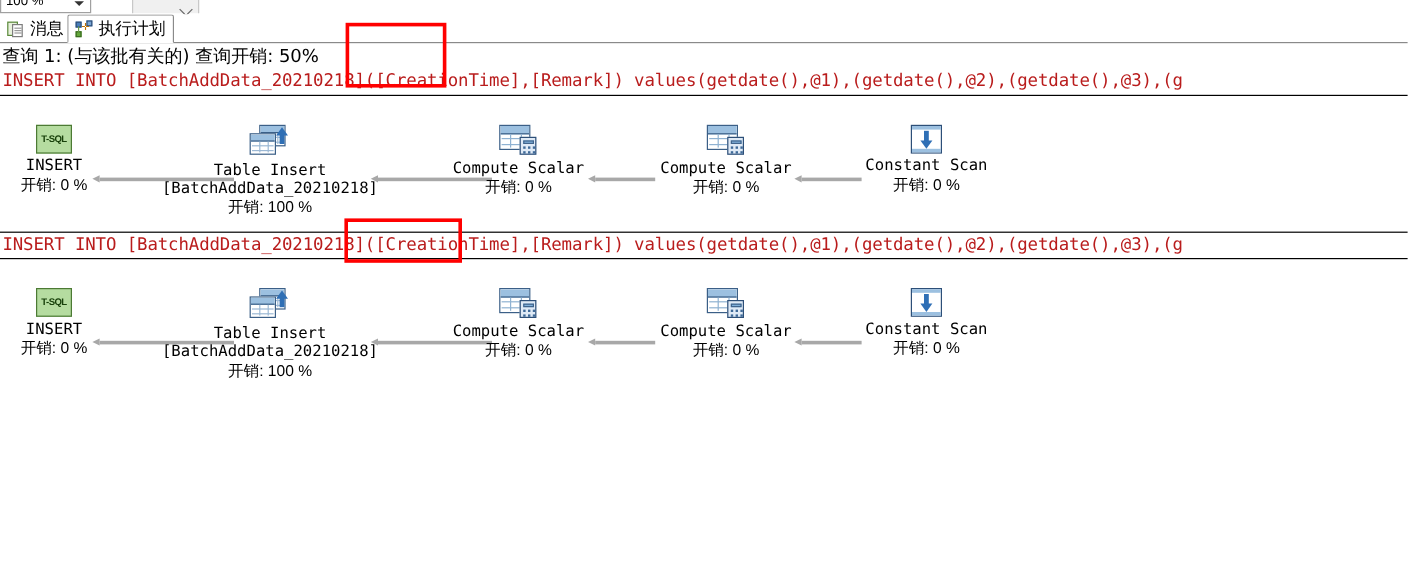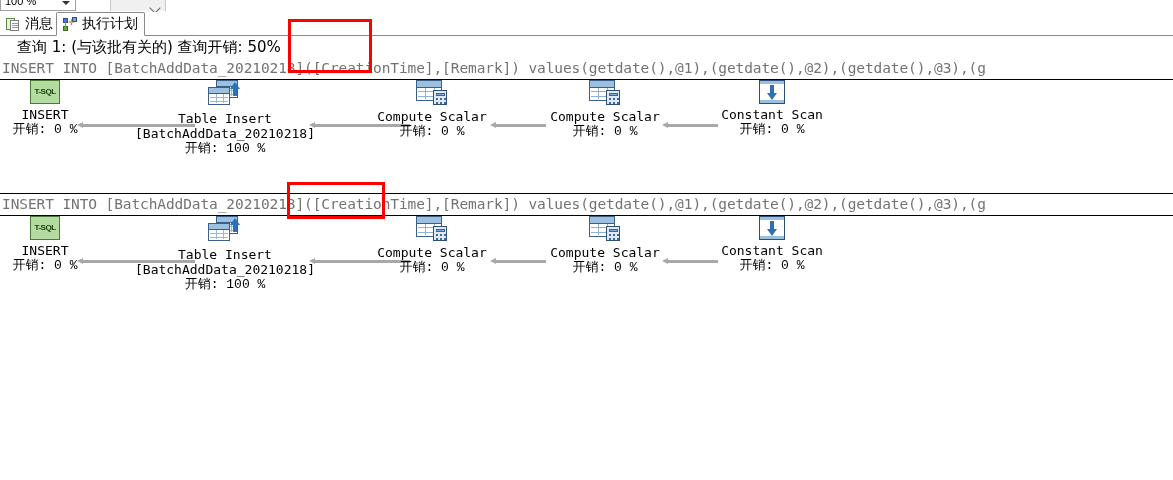--- a/index.html
+++ b/index.html
@@ -166,57 +166,58 @@
 
   
   .qblock { position: absolute; left: 0; width: 1173px; }
   .qheader {
     font-family: "DejaVu Sans", sans-serif;
     font-size: 15px;
     color: #000;
     white-space: nowrap;
     height: 22px;
     line-height: 22px;
-    padding-left: 17px;
+    padding-left: 2px;
   }
   .qsql {
     font-family: "DejaVu Sans Mono", "Liberation Mono", monospace;
     font-size: 14.5px;
-    color: #737373;
+    color: #b91c1c;
     white-space: nowrap;
     height: 21px;
     line-height: 21px;
     padding-left: 2px;
     letter-spacing: -0.1px;
   }
   .hrule {
     width: 1173px; height: 1px; background: #000;
   }
 
   
   .plan {
     position: relative;
     width: 1173px;
     height: 78px;
     background: #ffffff;
+    margin-top: 24px;
   }
 
   .node {
     position: absolute;
     text-align: center;
     white-space: nowrap;
     font-family: "DejaVu Sans Mono", "Liberation Mono", monospace;
     font-size: 13px;
     line-height: 15px;
     color: #000;
   }
   .node .caption { display: block; }
   .node .cost {
     display: block;
-    font-family: Liberation Mono, monospace;
+    font-family: Liberation Sans, sans-serif;
     font-size: 13px;
   }
   .node .nicon {
     position: relative;
     display: block;
     margin: 0 auto 3px auto;
   }
 
   
   .ico-tsql {

